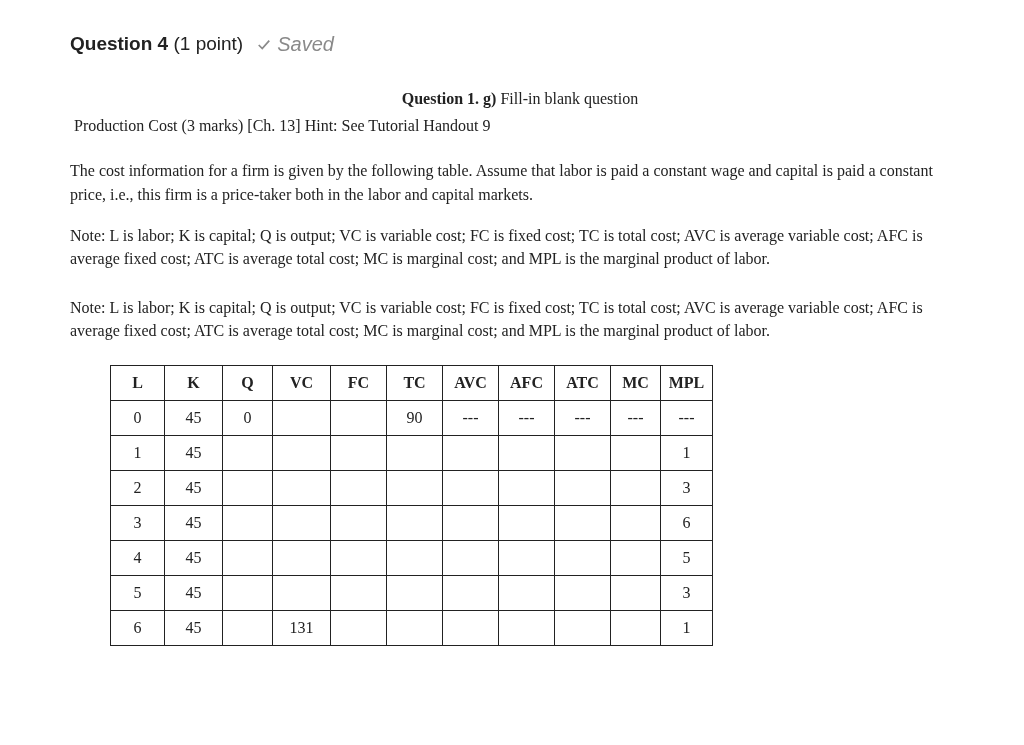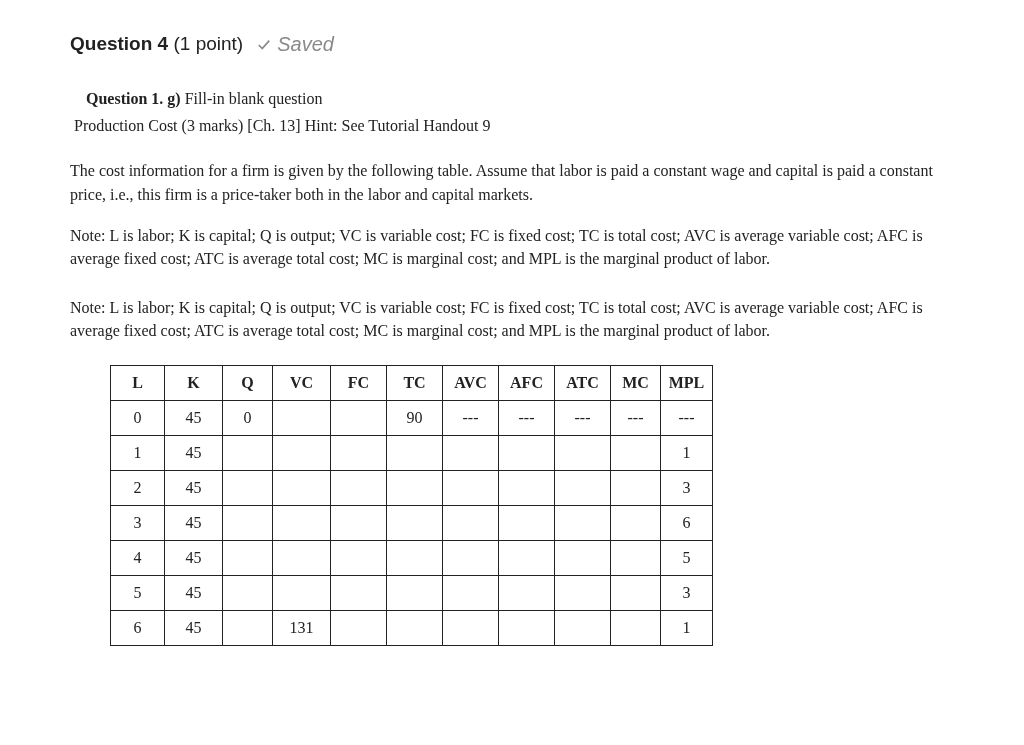--- a/index.html
+++ b/index.html
@@ -26,20 +26,21 @@
     align-items: center;
     gap: 6px;
     color: #8a8a8a;
     font-style: italic;
     font-size: 20px;
   }
   .check-icon svg { width: 14px; height: 14px; display: block; }
   .sub-block {
     margin-left: 16px;
     margin-bottom: 4px;
+    text-align: center;
   }
   .sub-block .bold { font-weight: 700; }
   .prod-cost { margin-left: 4px; margin-bottom: 22px; }
   .prod-cost .bold { font-weight: 400; }
   .para { margin: 0 0 18px 0; }
   .table-wrap { margin: 22px 0 0 40px; }
   table.cost {
     border-collapse: collapse;
     font-family: Georgia, 'Times New Roman', serif;
     font-size: 16px;

